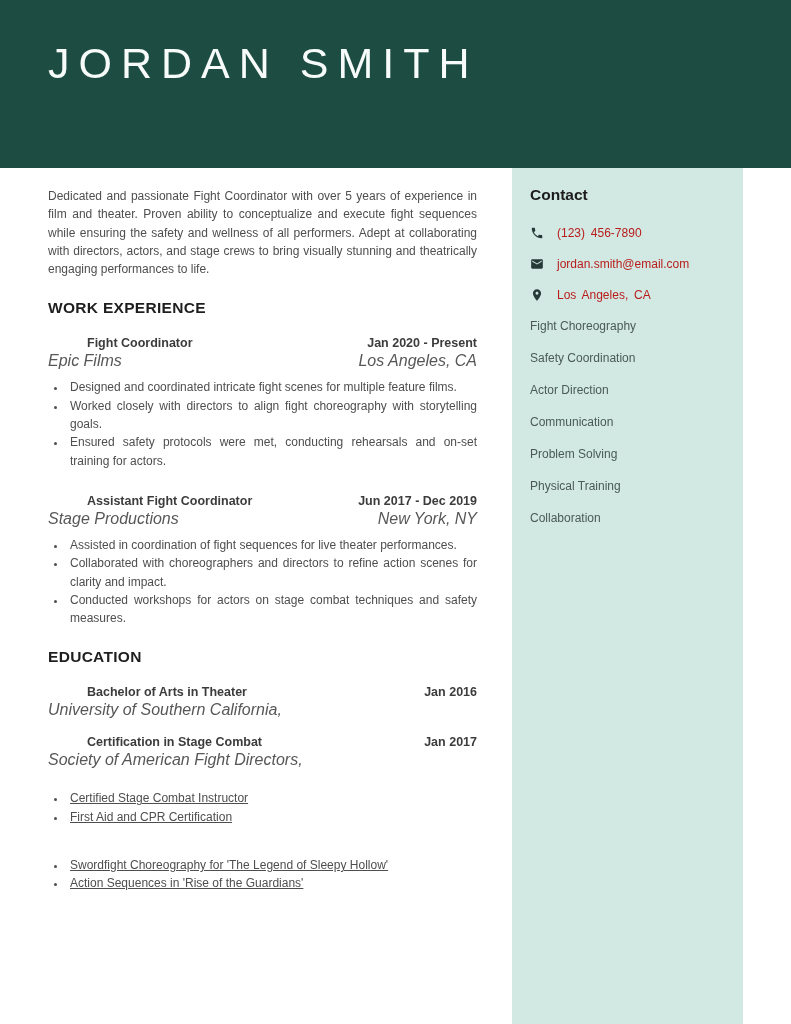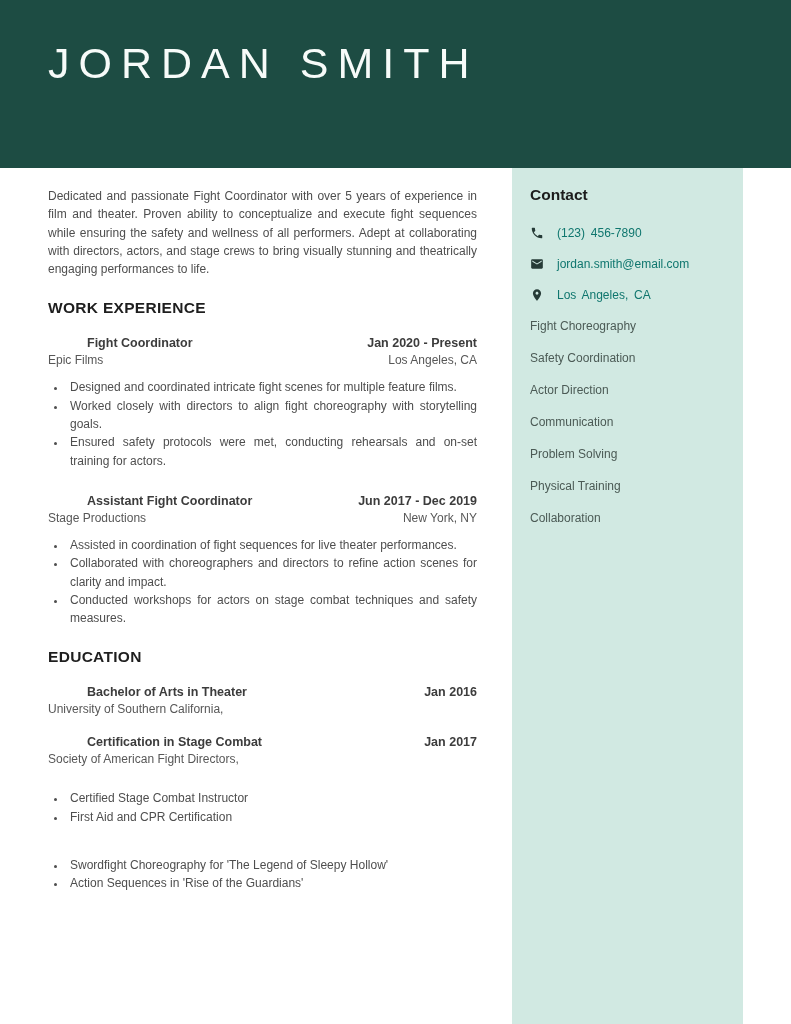--- a/index.html
+++ b/index.html
@@ -66,58 +66,59 @@
   .job:last-child { margin-bottom: 0; }
   .row { display: flex; justify-content: space-between; align-items: baseline; }
   .job-title, .job-dates {
     font-size: 12.5px;
     font-weight: 700;
     color: #3c3c3c;
     line-height: 18px;
     margin-left: 39px;
   }
   .job-company, .job-location {
-    font-size: 12px;
+    font-size: 16px;
+    font-style: italic;
     color: #575757;
     line-height: 17px;
   }
   ul.bullets {
     margin: 9px 0 0 0;
     padding: 0 0 0 19px;
   }
   ul.bullets li {
     font-size: 12px;
     line-height: 18.3px;
     color: #4e4e4e;
     text-align: justify;
     padding-left: 3px;
   }
   ul.bullets li::marker { color: #4e4e4e; font-size: 11px; }
-  ul.bullets.no-justify li { text-align: left; }
+  ul.bullets.no-justify li { text-align: left; text-decoration: underline; }
 
   .edu-item { margin-bottom: 15px; }
   .edu-item:last-child { margin-bottom: 0; }
 
   .section.certs { margin-bottom: 30px; }
   .section.certs ul.bullets { margin-top: 15px; }
   .section.volunteer ul.bullets { margin-top: 15px; }
 
   
   .sb-heading-contact {
     font-size: 15.5px;
     font-weight: 700;
     color: #1c1c1c;
     margin: 0 0 22px 0;
   }
   .contact-item {
     display: flex;
     align-items: center;
     margin-bottom: 17px;
     font-size: 12px;
-    color: #0f766e;
+    color: #b91c1c;
     word-spacing: 2.5px;
   }
   .contact-item .icn {
     width: 14px;
     height: 14px;
     margin-right: 13px;
     flex: 0 0 auto;
     display: inline-flex;
   }
   .contact-item .icn svg { width: 14px; height: 14px; fill: #263b37; }

